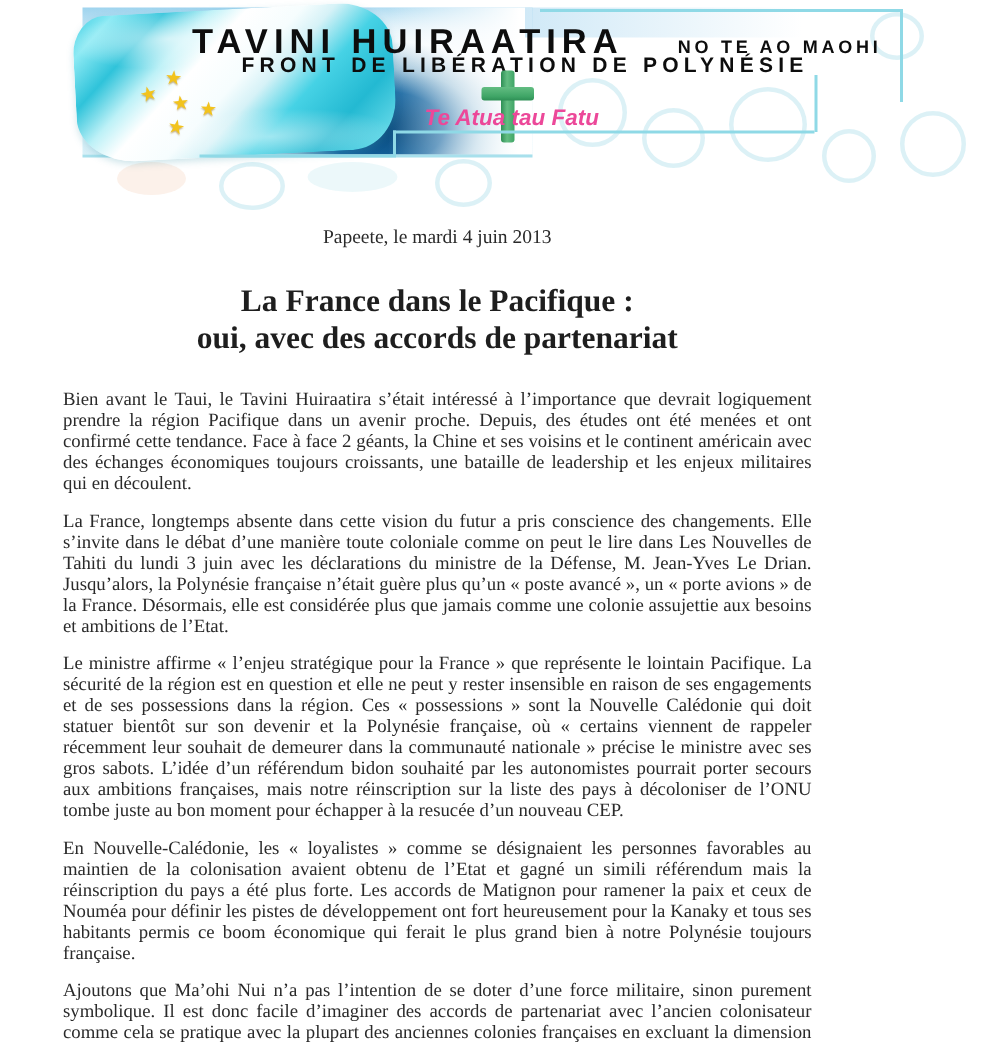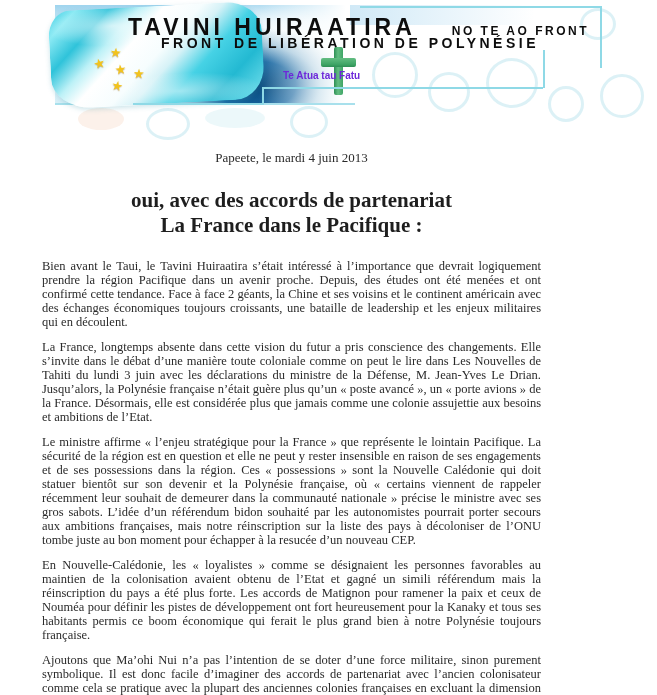--- a/index.html
+++ b/index.html
@@ -59,21 +59,21 @@
     font-family:"Liberation Sans", sans-serif;
     font-size:14px;font-weight:bold;letter-spacing:3.5px;color:#0d0d0d;white-space:nowrap;
   }
   .cross-v{position:absolute;left:334px;top:47px;width:9px;height:48px;border-radius:2px;
     background:linear-gradient(90deg,#2e8f55,#63bd82 45%,#3fa566);}
   .cross-h{position:absolute;left:321px;top:58px;width:35px;height:9px;border-radius:2px;
     background:linear-gradient(180deg,#63bd82,#3fa566 70%,#2e8f55);}
   .motto{
     position:absolute;left:283px;top:70px;
     font-family:"Liberation Sans", sans-serif;
-    font-size:10px;font-weight:bold;color:#6d28d9;white-space:nowrap;
+    font-size:15px;font-weight:bold;font-style:italic;color:#ec4899;white-space:nowrap;
   }
   .cyan-line{position:absolute;background:#8fd9e6;}
   .line-top{left:360px;top:6px;width:241px;height:2px;}
   .line-right-v{left:600px;top:6px;width:2px;height:62px;}
   .line-motto{left:262px;top:87px;width:281px;height:2px;}
   .line-inner-v{left:543px;top:50px;width:2px;height:38px;}
   .line-step-v{left:262px;top:87px;width:2px;height:17px;}
   .line-step-h{left:133px;top:103px;width:131px;height:2px;}
   .ring{position:absolute;border:3px solid rgba(140,210,224,0.30);border-radius:50%;}
   .blob{position:absolute;border-radius:50%;}
@@ -124,43 +124,43 @@
     <div class="flag">
       <span class="star" style="left:43px;top:48px;transform:rotate(-12deg);">★</span>
       <span class="star" style="left:60px;top:38px;transform:rotate(8deg);">★</span>
       <span class="star" style="left:64px;top:55px;transform:rotate(-4deg);">★</span>
       <span class="star" style="left:60px;top:71px;transform:rotate(14deg);">★</span>
       <span class="star" style="left:82px;top:60px;transform:rotate(6deg);">★</span>
     </div>
 
     <div class="org-line">
       <span class="org-name">TAVINI HUIRAATIRA</span>
-      <span class="org-suffix">NO TE AO FRONT</span>
+      <span class="org-suffix">NO TE AO MAOHI</span>
     </div>
     <div class="org-subtitle">FRONT DE LIBÉRATION DE POLYNÉSIE</div>
 
     <div class="cross-v"></div>
     <div class="cross-h"></div>
 
     <div class="motto">Te Atua tau Fatu</div>
 
     <div class="cyan-line line-top"></div>
     <div class="cyan-line line-right-v"></div>
     <div class="cyan-line line-motto"></div>
     <div class="cyan-line line-inner-v"></div>
     <div class="cyan-line line-step-v"></div>
     <div class="cyan-line line-step-h"></div>
   </div>
 
   <div class="letter">
     <div class="dateline">Papeete, le mardi 4 juin 2013</div>
 
     <div class="doc-title">
+      <div>La France dans le Pacifique :</div>
       <div>oui, avec des accords de partenariat</div>
-      <div>La France dans le Pacifique :</div>
     </div>
 
     <div class="body-text">
       <p class="para-bold">Bien avant le Taui, le Tavini Huiraatira s’était intéressé à l’importance que devrait logiquement prendre la région Pacifique dans un avenir proche. Depuis, des études ont été menées et ont confirmé cette tendance. Face à face 2 géants, la Chine et ses voisins et le continent américain avec des échanges économiques toujours croissants, une bataille de leadership et les enjeux militaires qui en découlent.</p>
       <p>La France, longtemps absente dans cette vision du futur a pris conscience des changements. Elle s’invite dans le débat d’une manière toute coloniale comme on peut le lire dans Les Nouvelles de Tahiti du lundi 3 juin avec les déclarations du ministre de la Défense, M. Jean-Yves Le Drian. Jusqu’alors, la Polynésie française n’était guère plus qu’un « poste avancé », un « porte avions » de la France. Désormais, elle est considérée plus que jamais comme une colonie assujettie aux besoins et ambitions de l’Etat.</p>
       <p>Le ministre affirme « l’enjeu stratégique pour la France » que représente le lointain Pacifique. La sécurité de la région est en question et elle ne peut y rester insensible en raison de ses engagements et de ses possessions dans la région. Ces « possessions » sont la Nouvelle Calédonie qui doit statuer bientôt sur son devenir et la Polynésie française, où « certains viennent de rappeler récemment leur souhait de demeurer dans la communauté nationale » précise le ministre avec ses gros sabots. L’idée d’un référendum bidon souhaité par les autonomistes pourrait porter secours aux ambitions françaises, mais notre réinscription sur la liste des pays à décoloniser de l’ONU tombe juste au bon moment pour échapper à la resucée d’un nouveau CEP.</p>
       <p>En Nouvelle-Calédonie, les « loyalistes » comme se désignaient les personnes favorables au maintien de la colonisation avaient obtenu de l’Etat et gagné un simili référendum mais la réinscription du pays a été plus forte. Les accords de Matignon pour ramener la paix et ceux de Nouméa pour définir les pistes de développement ont fort heureusement pour la Kanaky et tous ses habitants permis ce boom économique qui ferait le plus grand bien à notre Polynésie toujours française.</p>
       <p>Ajoutons que Ma’ohi Nui n’a pas l’intention de se doter d’une force militaire, sinon purement symbolique. Il est donc facile d’imaginer des accords de partenariat avec l’ancien colonisateur comme cela se pratique avec la plupart des anciennes colonies françaises en excluant la dimension nucléaire dans le respect des accords signés par la France.</p>
     </div>
 

